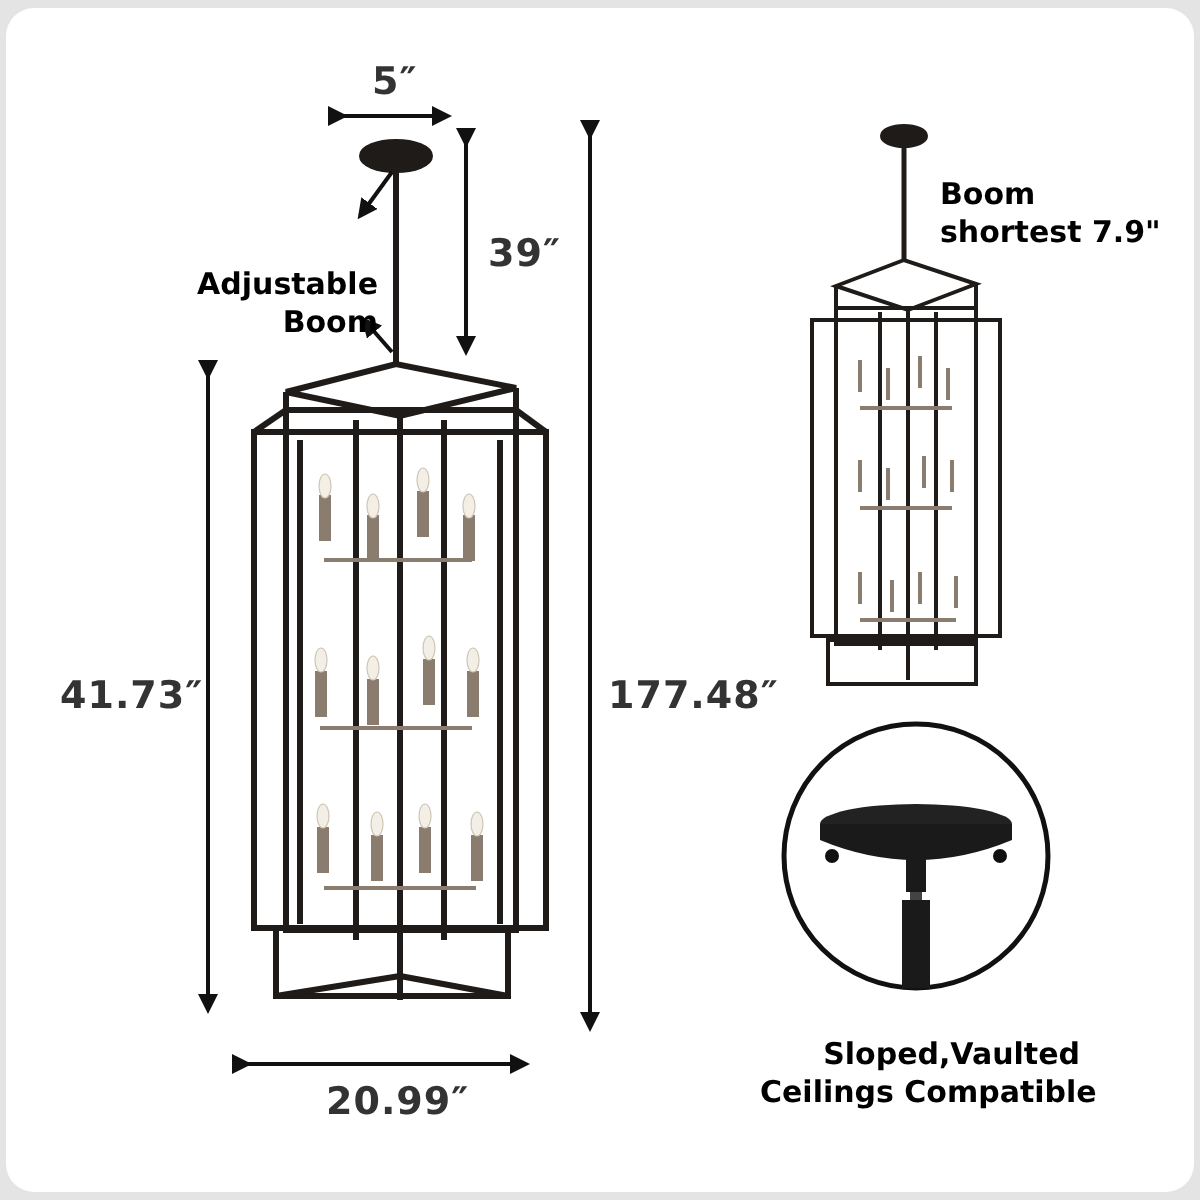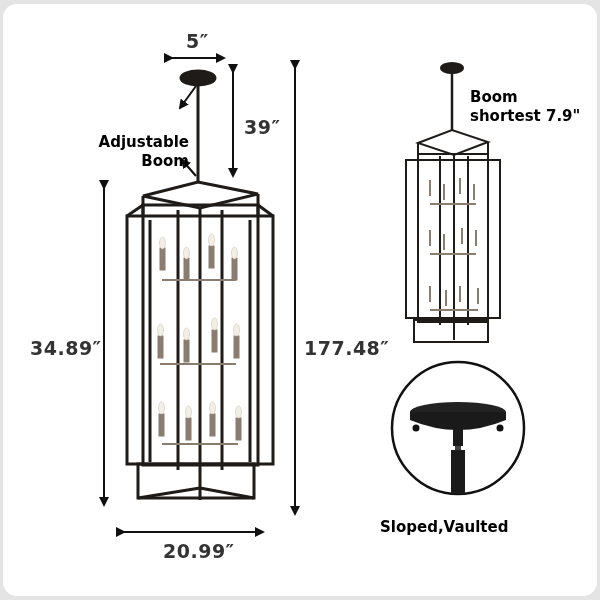--- a/index.html
+++ b/index.html
@@ -134,27 +134,28 @@
     <circle cx="416" cy="428" r="3.5" fill="#111"></circle>
     <circle cx="500" cy="428" r="3.5" fill="#111"></circle>
     <rect x="453" y="422" width="10" height="24" fill="#1a1a1a"></rect>
     <rect x="455" y="446" width="6" height="4" fill="#444"></rect>
     <rect x="451" y="450" width="14" height="44" fill="#1a1a1a"></rect>
   </g>
 </svg>
 
 <div class="lbl dim" style="left:186px; top:30px;">5″</div>
 <div class="lbl dim" style="left:244px; top:116px;">39″</div>
-<div class="lbl dim" style="left:30px; top:337px;">34.89″</div>
+<div class="lbl dim" style="left:30px; top:337px;">41.73″</div>
 <div class="lbl dim" style="left:304px; top:337px;">177.48″</div>
 <div class="lbl dim" style="left:163px; top:540px;">20.99″</div>
 
 <div class="lbl note" style="left:96px; top:133px; text-align:right; width:93px;">
   <div>Adjustable</div>
   <div>Boom</div>
 </div>
 <div class="lbl note" style="left:470px; top:88px; font-size:15px;">
   <div>Boom</div>
   <div>shortest 7.9"</div>
 </div>
-<div class="lbl note" style="left:380px; top:518px; width:160px; text-align:left;">
+<div class="lbl note" style="left:380px; top:518px; width:160px; text-align:right;">
   <div>Sloped,Vaulted</div>
+  <div>Ceilings Compatible</div>
 </div>
 
 </body></html>

